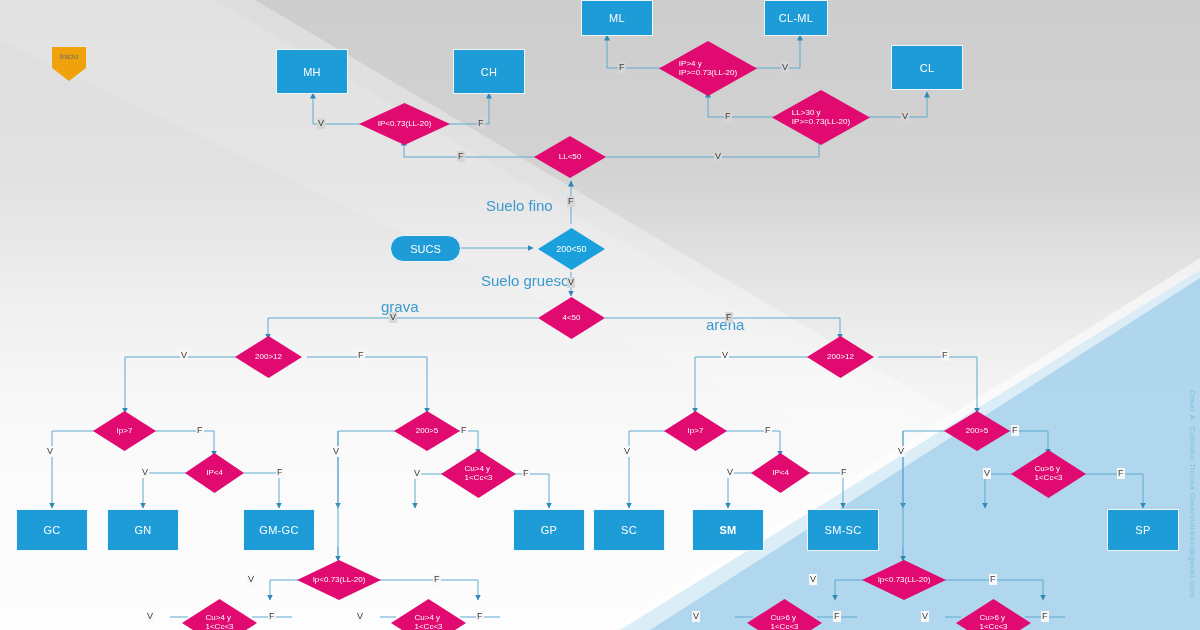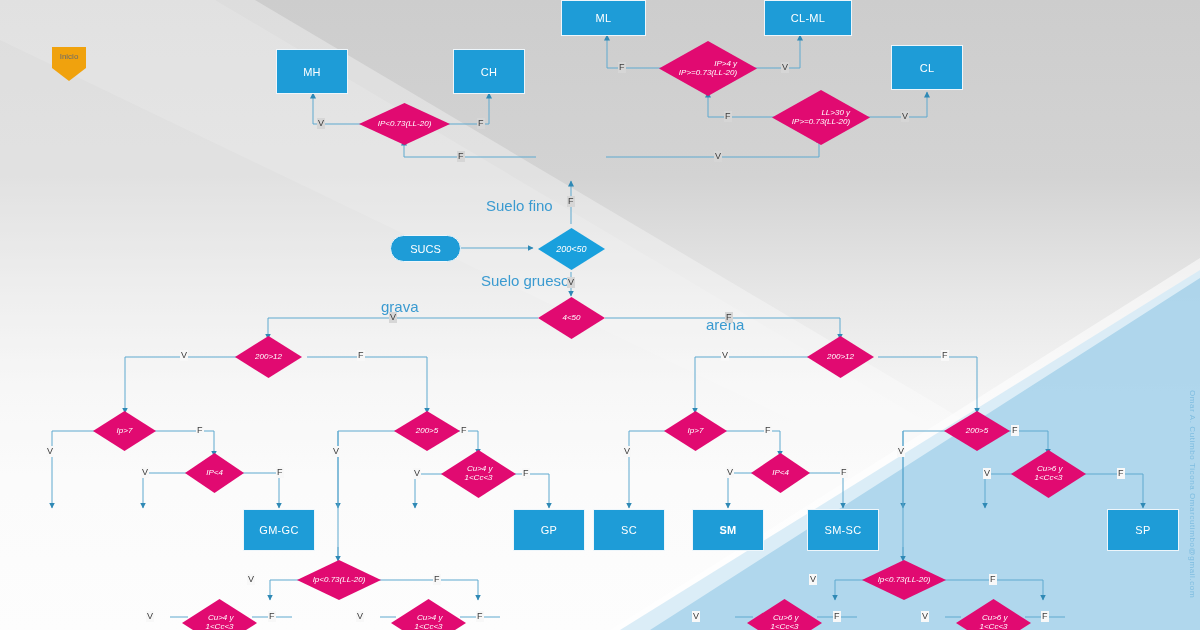--- a/index.html
+++ b/index.html
@@ -42,23 +42,22 @@
     background:#f0a20d;
     color:#6b6b6b;font-size:8px;
     display:flex;align-items:flex-start;justify-content:center;
     padding-top:5px;
     clip-path:polygon(0 0,100% 0,100% 62%,50% 100%,0 62%);
   }
 
   
   .dia{
     display:flex;align-items:center;justify-content:center;
-    color:#ffffff;text-align:right;line-height:1.12;
+    color:#ffffff;text-align:left;line-height:1.12;
     font-size:8px;
-    font-style:italic;
   }
   .dia .dlabel{position:relative;z-index:2;padding:0 2px;}
   .dia::before{
     content:"";position:absolute;inset:0;
     background:#e10a71;
     clip-path:polygon(50% 0,100% 50%,50% 100%,0 50%);
   }
   .dia.blue::before{background:#19a0dd;}
   .dia.blue{font-size:9px;}
 
@@ -194,36 +193,42 @@
   </svg>
 
   <div class="node banner" style="left:52px;top:47px;width:34px;height:34px;">
     <span>Inicio</span>
   </div>
 
   <div class="node rounded" style="left:390px;top:235px;width:71px;height:27px;">
     <span>SUCS</span>
   </div>
 
-  <div class="node box" style="left:561px;top:0px;width:85px;height:36px;text-align:center;">
+  <div class="node box" style="left:581px;top:0px;width:72px;height:36px;text-align:center;">
     <span>ML</span>
     </div>
-  <div class="node box" style="left:764px;top:0px;width:88px;height:36px;align-items:center;">
+  <div class="node box" style="left:764px;top:0px;width:64px;height:36px;align-items:center;">
     <span>CL-ML</span>
     </div>
   <div class="node box" style="left:276px;top:49px;width:72px;height:45px;">
     <span>MH</span>
     </div>
   <div class="node box" style="left:891px;top:45px;width:72px;height:45px;">
     <span>CL</span>
     </div>
   <div class="node box" style="left:453px;top:49px;width:72px;height:45px;">
     <span>CH</span>
     </div>
 
+  <div class="node box" style="left:16px;top:509px;width:72px;height:42px;">
+    <span>GC</span>
+    </div>
+  <div class="node box" style="left:107px;top:509px;width:72px;height:42px;">
+    <span>GN</span>
+    </div>
   <div class="node box" style="left:243px;top:509px;width:72px;height:42px;">
     <span>GM-GC</span>
     </div>
   <div class="node box" style="left:513px;top:509px;width:72px;height:42px;">
     <span>GP</span>
     </div>
 
   <div class="node box" style="left:593px;top:509px;width:72px;height:42px;">
     <span>SC</span>
     </div>
@@ -238,20 +243,23 @@
     </div>
 
   <div class="node dia blue" style="left:538px;top:228px;width:67px;height:42px;">
     <span class="dlabel">200&lt;50</span>
     </div>
 
   <div class="node dia" style="left:538px;top:297px;width:67px;height:42px;">
     <span class="dlabel">4&lt;50</span>
     </div>
 
+  <div class="node dia" style="left:534px;top:136px;width:72px;height:42px;">
+    <span class="dlabel">LL&lt;50</span>
+    </div>
 
   <div class="node dia" style="left:359px;top:103px;width:91px;height:42px;">
     <span class="dlabel">IP&lt;0.73(LL-20)</span>
     </div>
 
   <div class="node dia" style="left:659px;top:41px;width:98px;height:55px;">
     <span class="dlabel" style="white-space:pre-line">IP&gt;4 y
 IP&gt;=0.73(LL-20)</span>
     </div>
 

